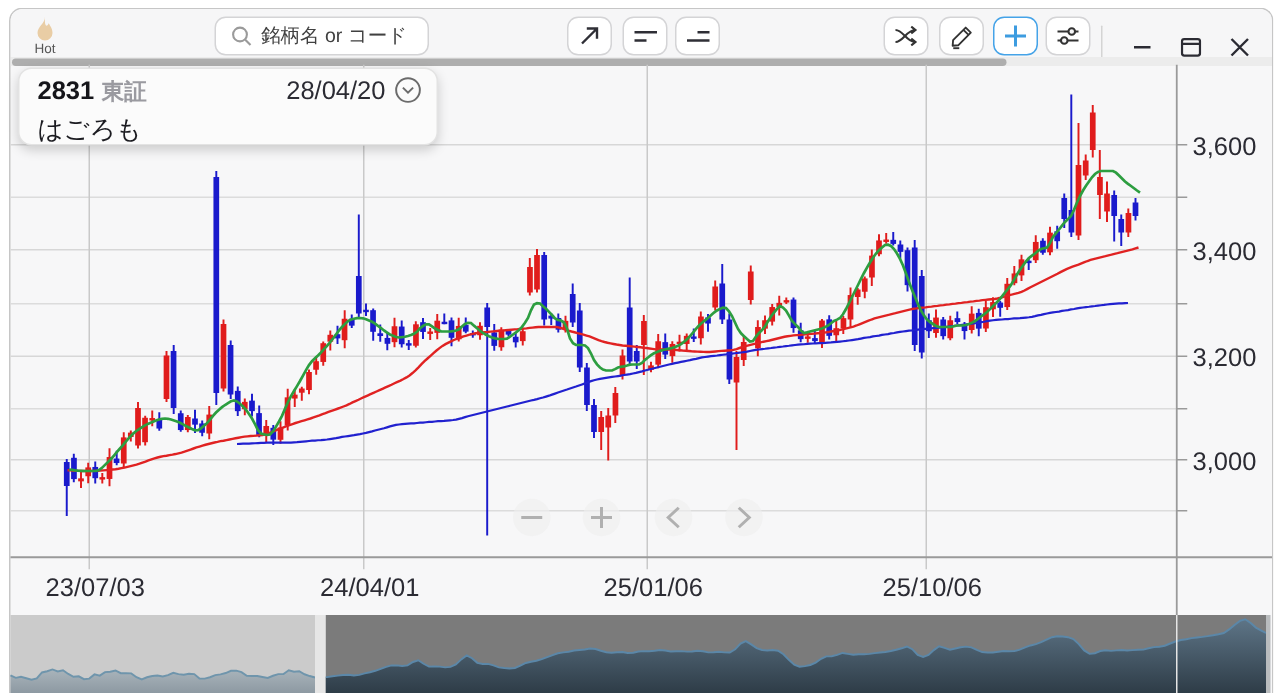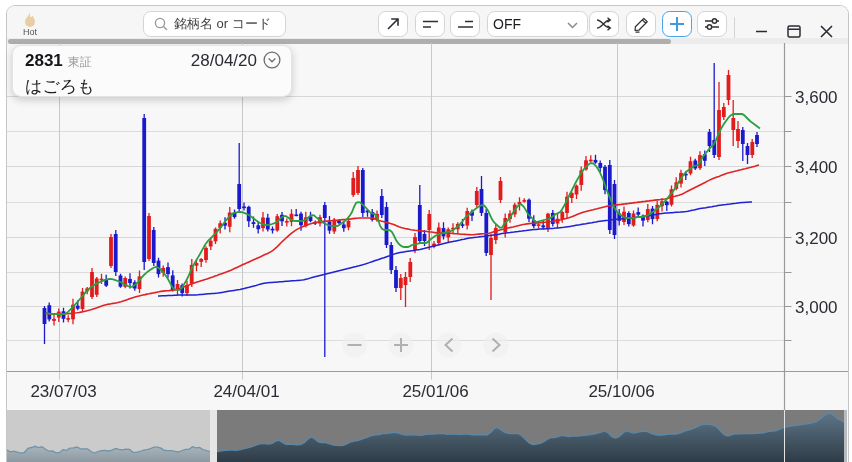--- a/index.html
+++ b/index.html
@@ -35,26 +35,20 @@
         </svg>
       </div>
  <div class="btn" style="left:408px;width:30px;justify-content:center">
    <svg width="19" height="14">
           <path d="M2 4.5 H17 M2 10 H10" stroke="#2f2f36" stroke-width="1.7" fill="none"></path>
         </svg>
       </div>
  <div class="btn" style="left:443px;width:30px;justify-content:center">
    <svg width="19" height="14">
           <path d="M9 4.5 H17 M2 10 H17" stroke="#2f2f36" stroke-width="1.7" fill="none"></path>
-        </svg>
-      </div>
- <div class="btn" style="left:480px;width:101px">
-        <span style="font-size:14px;color:#1b1b20;margin-left:5px">OFF</span>
-   <svg class="chev" width="11" height="7">
-          <path d="M1 1 L5.5 5.5 L10 1" stroke="#8a8a8a" stroke-width="1.5" fill="none"></path>
         </svg>
       </div>
  <div class="btn" style="left:582px;width:30px;justify-content:center">
    <svg width="19" height="14">
           <path d="M2 11 C7 11 9.5 3 15 3 M2 3 C7 3 9.5 11 15 11 M12.5 0.8 L15.3 3 L12.5 5.2 M12.5 8.8 L15.3 11 L12.5 13.2" stroke="#333" stroke-width="1.4" fill="none"></path>
         </svg>
       </div>
  <div class="btn" style="left:619px;width:30px;justify-content:center">
    <svg width="17" height="17">
           <path d="M10.8 2.4 L14.2 5.8 L5.8 14.2 L2.1 14.5 L2.4 10.8 Z M9.3 3.9 L12.7 7.3" stroke="#333" stroke-width="1.25" fill="none" stroke-linejoin="round"></path>
@@ -310,20 +304,20 @@
 <polygon points="7,462 7.0,450.2 10.5,451.9 14.0,451.2 17.5,452.2 21.0,453.2 24.5,452.3 28.0,448.3 31.5,447.5 35.0,446.3 38.5,447.6 42.0,446.8 45.5,449.3 49.0,451.2 52.5,450.9 56.0,452.8 59.5,452.4 63.0,449.6 66.5,450.4 70.0,448.1 73.5,447.8 77.0,447.0 80.5,448.8 84.0,448.8 87.5,448.9 91.0,451.5 94.5,453.0 98.0,451.5 101.5,450.7 105.0,450.3 108.5,451.0 112.0,450.1 115.5,448.5 119.0,449.4 122.5,449.8 126.0,449.2 129.5,449.4 133.0,452.3 136.5,452.4 140.0,451.5 143.5,450.1 147.0,449.6 150.5,448.7 154.0,447.2 157.5,447.1 161.0,448.1 164.5,450.5 168.0,450.7 171.5,450.7 175.0,451.3 178.5,452.0 182.0,450.5 185.5,449.4 189.0,449.3 192.5,446.8 196.0,447.8 199.5,447.5 203.0,449.5 206.5,450.7 210.0,451.7 210,462" fill="url(#lg)"></polygon>
 <polyline points="7.0,450.2 10.5,451.9 14.0,451.2 17.5,452.2 21.0,453.2 24.5,452.3 28.0,448.3 31.5,447.5 35.0,446.3 38.5,447.6 42.0,446.8 45.5,449.3 49.0,451.2 52.5,450.9 56.0,452.8 59.5,452.4 63.0,449.6 66.5,450.4 70.0,448.1 73.5,447.8 77.0,447.0 80.5,448.8 84.0,448.8 87.5,448.9 91.0,451.5 94.5,453.0 98.0,451.5 101.5,450.7 105.0,450.3 108.5,451.0 112.0,450.1 115.5,448.5 119.0,449.4 122.5,449.8 126.0,449.2 129.5,449.4 133.0,452.3 136.5,452.4 140.0,451.5 143.5,450.1 147.0,449.6 150.5,448.7 154.0,447.2 157.5,447.1 161.0,448.1 164.5,450.5 168.0,450.7 171.5,450.7 175.0,451.3 178.5,452.0 182.0,450.5 185.5,449.4 189.0,449.3 192.5,446.8 196.0,447.8 199.5,447.5 203.0,449.5 206.5,450.7 210.0,451.7" fill="none" stroke="#6f95ac" stroke-width="1.3"></polyline>
 <rect x="217" y="410" width="627" height="52" fill="#7b7b7b"></rect>
 <polygon points="217,462 217.0,451.4 218.0,451.4 221.6,450.8 225.2,450.4 228.7,450.0 232.3,449.9 235.9,450.3 239.5,449.9 243.1,448.9 246.6,448.2 250.2,447.2 253.8,445.9 257.4,444.6 261.0,443.6 264.5,443.6 268.1,444.0 271.7,443.6 275.3,441.3 278.9,440.2 282.4,442.5 286.0,444.4 289.6,444.3 293.2,444.4 296.8,444.9 300.3,444.6 303.9,443.0 307.5,439.6 311.1,436.9 314.7,438.8 318.2,441.9 321.8,442.6 325.4,442.6 329.0,443.6 332.6,444.9 336.1,445.3 339.7,445.6 343.3,445.3 346.9,443.8 350.5,442.0 354.0,441.2 357.6,440.5 361.2,439.4 364.8,438.1 368.4,436.8 371.9,435.5 375.5,434.9 379.1,434.5 382.7,433.7 386.3,433.3 389.8,433.0 393.4,432.4 397.0,432.7 400.6,433.8 404.2,434.8 407.7,435.1 411.3,434.8 414.9,434.7 418.5,435.3 422.1,435.2 425.6,434.3 429.2,434.1 432.8,434.2 436.4,433.8 440.0,433.3 443.5,433.7 447.1,434.3 450.7,434.2 454.3,434.1 457.9,434.4 461.4,434.3 465.0,433.9 468.6,434.2 472.2,434.9 475.8,434.8 479.3,434.5 482.9,434.9 486.5,435.0 490.1,432.9 493.7,429.0 497.2,427.4 500.8,429.6 504.4,432.1 508.0,433.3 511.6,433.6 515.1,433.4 518.7,433.8 522.3,436.2 525.9,439.9 529.5,443.1 533.0,444.5 536.6,444.1 540.2,443.3 543.8,441.7 547.4,439.2 550.9,437.6 554.5,437.5 558.1,436.6 561.7,435.3 565.3,435.9 568.8,436.5 572.4,436.2 576.0,436.2 579.6,435.9 583.2,435.4 586.7,435.0 590.3,434.7 593.9,434.0 597.5,433.2 601.1,432.2 604.6,431.0 608.2,432.8 611.8,436.6 615.4,438.0 619.0,436.6 622.5,433.4 626.1,430.8 629.7,431.9 633.3,433.1 636.9,432.3 640.4,431.5 644.0,431.1 647.6,431.6 651.2,433.3 654.8,434.7 658.3,435.0 661.9,435.0 665.5,434.5 669.1,434.0 672.7,434.2 676.2,434.1 679.8,433.1 683.4,431.6 687.0,430.3 690.6,429.4 694.1,428.1 697.7,426.4 701.3,424.8 704.9,424.2 708.5,424.3 712.0,424.8 715.6,426.1 719.2,429.4 722.8,433.6 726.4,435.9 729.9,435.5 733.5,434.0 737.1,433.5 740.7,433.9 744.3,433.6 747.8,433.3 751.4,433.6 755.0,433.4 758.6,433.2 762.2,433.1 765.7,432.2 769.3,431.4 772.9,431.2 776.5,430.5 780.1,429.0 783.6,427.7 787.2,426.7 790.8,426.2 794.4,425.4 798.0,425.0 801.5,424.6 805.1,424.1 808.7,423.5 812.3,422.8 815.9,422.0 819.4,419.6 823.0,416.6 826.6,413.9 830.2,412.8 833.8,415.3 837.3,418.4 840.9,420.4 844.0,422.0 844.0,422.4 844.0,421.7 844.0,421.4 844.0,421.4 844,462" fill="url(#dg)"></polygon>
 <polyline points="217.0,451.4 218.0,451.4 221.6,450.8 225.2,450.4 228.7,450.0 232.3,449.9 235.9,450.3 239.5,449.9 243.1,448.9 246.6,448.2 250.2,447.2 253.8,445.9 257.4,444.6 261.0,443.6 264.5,443.6 268.1,444.0 271.7,443.6 275.3,441.3 278.9,440.2 282.4,442.5 286.0,444.4 289.6,444.3 293.2,444.4 296.8,444.9 300.3,444.6 303.9,443.0 307.5,439.6 311.1,436.9 314.7,438.8 318.2,441.9 321.8,442.6 325.4,442.6 329.0,443.6 332.6,444.9 336.1,445.3 339.7,445.6 343.3,445.3 346.9,443.8 350.5,442.0 354.0,441.2 357.6,440.5 361.2,439.4 364.8,438.1 368.4,436.8 371.9,435.5 375.5,434.9 379.1,434.5 382.7,433.7 386.3,433.3 389.8,433.0 393.4,432.4 397.0,432.7 400.6,433.8 404.2,434.8 407.7,435.1 411.3,434.8 414.9,434.7 418.5,435.3 422.1,435.2 425.6,434.3 429.2,434.1 432.8,434.2 436.4,433.8 440.0,433.3 443.5,433.7 447.1,434.3 450.7,434.2 454.3,434.1 457.9,434.4 461.4,434.3 465.0,433.9 468.6,434.2 472.2,434.9 475.8,434.8 479.3,434.5 482.9,434.9 486.5,435.0 490.1,432.9 493.7,429.0 497.2,427.4 500.8,429.6 504.4,432.1 508.0,433.3 511.6,433.6 515.1,433.4 518.7,433.8 522.3,436.2 525.9,439.9 529.5,443.1 533.0,444.5 536.6,444.1 540.2,443.3 543.8,441.7 547.4,439.2 550.9,437.6 554.5,437.5 558.1,436.6 561.7,435.3 565.3,435.9 568.8,436.5 572.4,436.2 576.0,436.2 579.6,435.9 583.2,435.4 586.7,435.0 590.3,434.7 593.9,434.0 597.5,433.2 601.1,432.2 604.6,431.0 608.2,432.8 611.8,436.6 615.4,438.0 619.0,436.6 622.5,433.4 626.1,430.8 629.7,431.9 633.3,433.1 636.9,432.3 640.4,431.5 644.0,431.1 647.6,431.6 651.2,433.3 654.8,434.7 658.3,435.0 661.9,435.0 665.5,434.5 669.1,434.0 672.7,434.2 676.2,434.1 679.8,433.1 683.4,431.6 687.0,430.3 690.6,429.4 694.1,428.1 697.7,426.4 701.3,424.8 704.9,424.2 708.5,424.3 712.0,424.8 715.6,426.1 719.2,429.4 722.8,433.6 726.4,435.9 729.9,435.5 733.5,434.0 737.1,433.5 740.7,433.9 744.3,433.6 747.8,433.3 751.4,433.6 755.0,433.4 758.6,433.2 762.2,433.1 765.7,432.2 769.3,431.4 772.9,431.2 776.5,430.5 780.1,429.0 783.6,427.7 787.2,426.7 790.8,426.2 794.4,425.4 798.0,425.0 801.5,424.6 805.1,424.1 808.7,423.5 812.3,422.8 815.9,422.0 819.4,419.6 823.0,416.6 826.6,413.9 830.2,412.8 833.8,415.3 837.3,418.4 840.9,420.4 844.0,422.0 844.0,422.4 844.0,421.7 844.0,421.4 844.0,421.4" fill="none" stroke="#5b87a8" stroke-width="1.3"></polyline>
 <rect x="210" y="410" width="7" height="52" fill="#e6e6e6"></rect>
 <rect x="844" y="410" width="3" height="52" fill="#b9bcbe"></rect>
 <line x1="784.5" y1="410" x2="784.5" y2="462" stroke="#e5e5e5" stroke-width="1"></line>
   </svg>
 <div id="card">
-  <div style="position:absolute;left:12px;top:5px;font-size:17px;font-weight:bold;color:#15151a">2831<span style="font-weight:normal;color:#9a9aa0;margin-left:5px;font-size:12px">東証</span></div>
+  <div style="position:absolute;left:12px;top:5px;font-size:17px;font-weight:bold;color:#15151a">2831<span style="font-weight:bold;color:#9a9aa0;margin-left:5px;font-size:15px">東証</span></div>
   <div style="position:absolute;right:34px;top:5px;font-size:17px;color:#2b2b33">28/04/20</div>
   <svg style="position:absolute;right:10px;top:5px" width="18" height="18">
       <circle cx="9" cy="9" r="7.9" stroke="#6b6b6b" stroke-width="1.3" fill="none"></circle>
       <path d="M5.6 7.4 L9 10.8 L12.4 7.4" stroke="#6b6b6b" stroke-width="1.3" fill="none"></path>
     </svg>
   <div style="position:absolute;left:12px;top:29px;font-size:17px;color:#1b1b20">はごろも</div>
 </div>
 
 </body></html>

